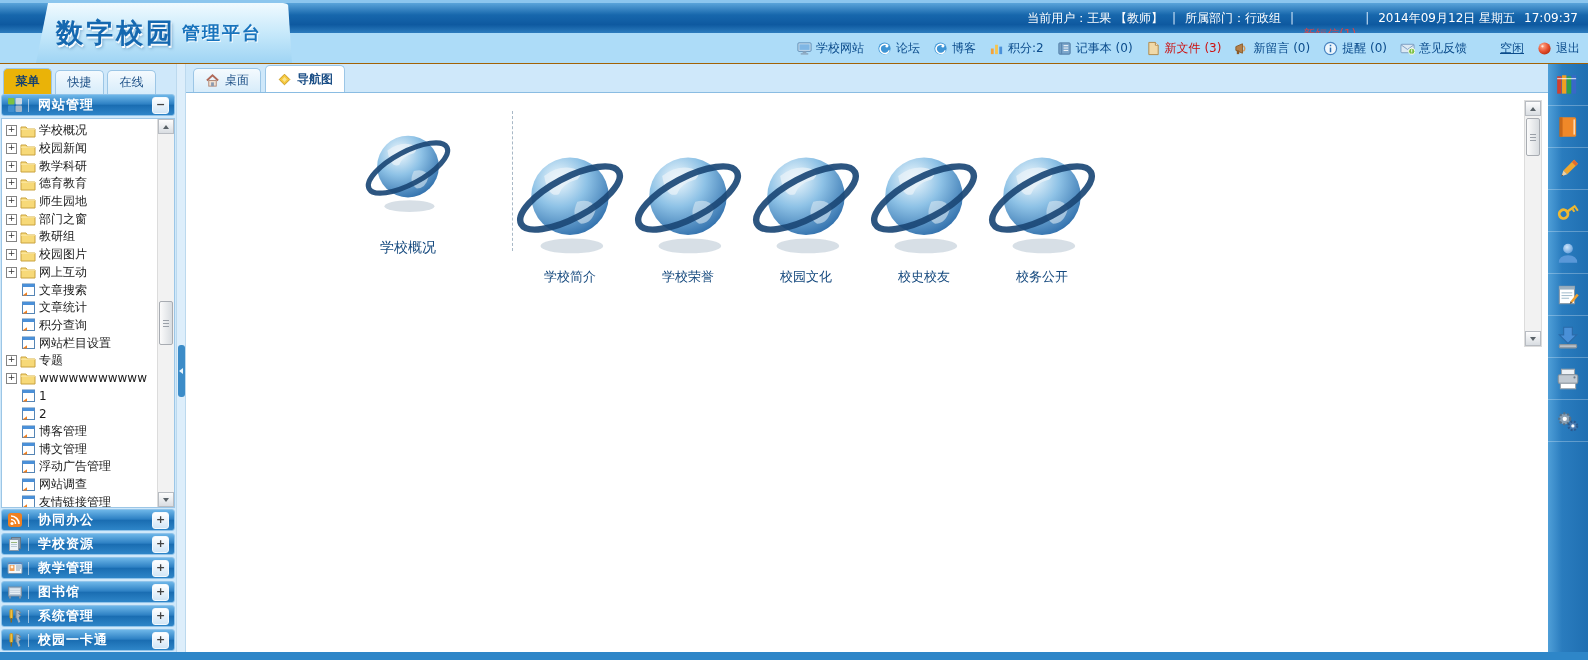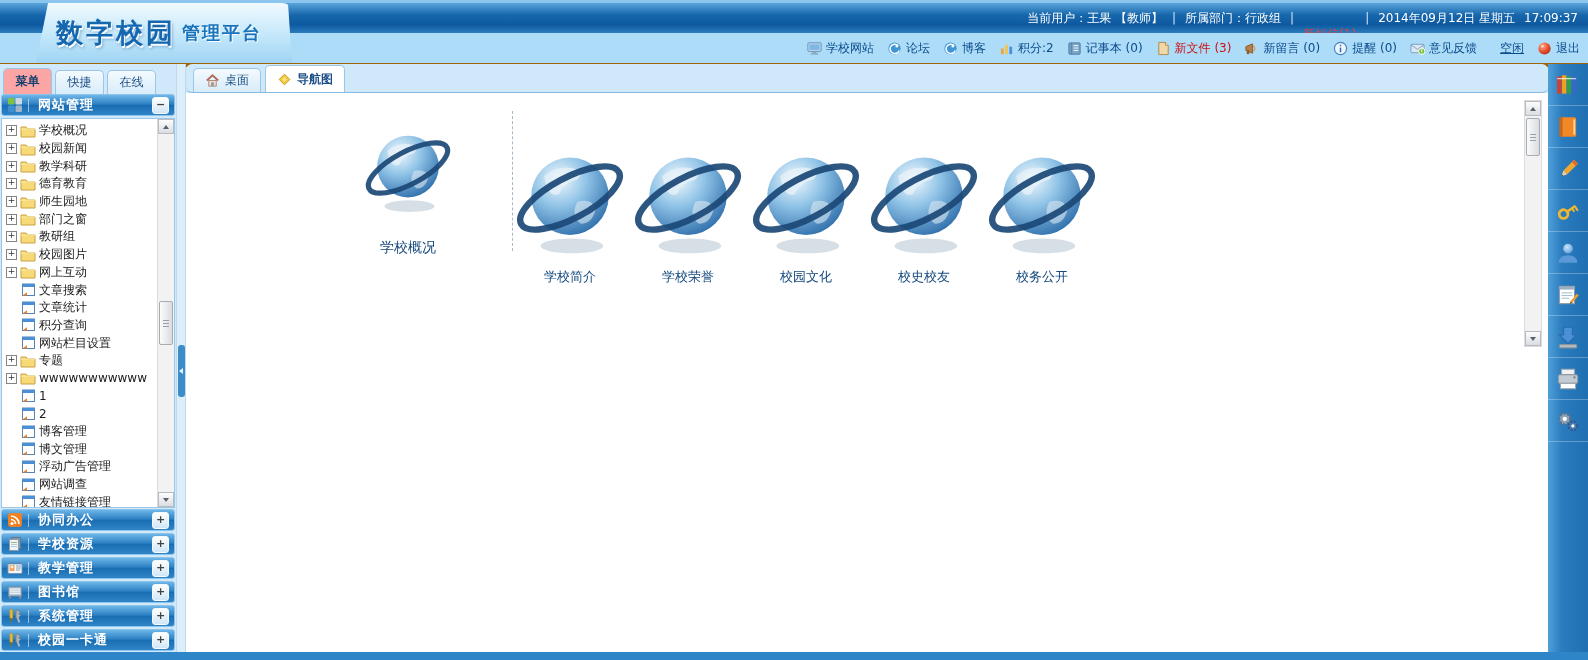--- a/index.html
+++ b/index.html
@@ -17,42 +17,42 @@
   .band-top{height:3px;background:#8cc6ee;}
   .band-dark{height:30px;background:linear-gradient(180deg,#5aa4da 0%,#1767ac 40%,#0e59a0 72%,#2c7cbe 100%);position:relative;}
   .user-info{position:absolute;right:10px;top:0;height:30px;display:flex;align-items:center;gap:9px;color:#fff;white-space:nowrap;}
   .user-info .sep{color:#cfe4f8;}
   .user-info .red-link{color:#e04343;font-weight:normal;cursor:pointer;margin-top:32px;}
   .band-light{height:30px;background:#addcf8;border-bottom:4px solid #a16207;position:relative;}
   .top-toolbar{position:absolute;right:8px;top:0;height:30px;display:flex;align-items:center;gap:13px;color:#0b4c8c;white-space:nowrap;}
   .tool-item{display:flex;align-items:center;gap:4px;cursor:pointer;}
   .tool-item .ticon{width:15px;height:15px;flex:none;}
   .tool-item.red{color:#cc1111;}
-  .tool-item.gap{margin-left:10px;text-decoration:underline;}
+  .tool-item.gap{margin-left:20px;text-decoration:underline;}
 
   .logo-panel{
     position:absolute;left:36px;top:3px;width:256px;height:60px;
     background:linear-gradient(180deg,#f0faff 0%,#c3e7fa 55%,#9fd4f4 100%);
     border-radius:9px 9px 0 0;
     clip-path:polygon(12px 0,calc(100% - 4px) 0,100% 100%,0 100%);
     display:flex;align-items:center;padding-left:20px;box-sizing:border-box;
     box-shadow:0 1px 3px rgba(10,60,110,.35);
   }
   .logo-main{font-size:27px;font-weight:bold;color:#1568b0;letter-spacing:3px;
     text-shadow:1px 2px 0 rgba(255,255,255,.95),2px 3px 3px rgba(20,80,140,.35);}
   .logo-sub{font-size:18px;font-weight:bold;color:#1873bc;margin-left:6px;letter-spacing:2px;
     text-shadow:1px 1px 0 rgba(255,255,255,.9);}
 
   
   .sidebar{position:absolute;left:0;top:64px;width:176px;height:588px;background:#cfe8fa;}
   .side-tabs{height:30px;display:flex;gap:3px;padding:4px 0 0 3px;box-sizing:border-box;align-items:flex-end;}
   .side-tab{width:47px;height:23px;line-height:23px;text-align:center;color:#1c4f86;
     background:linear-gradient(180deg,#f4fafe,#d7ecfa);
     border:1px solid #9cc6e6;border-bottom:none;border-radius:5px 5px 0 0;cursor:pointer;}
-  .side-tab.active{background:#fca5a5;font-weight:bold;color:#16406e;height:25px;line-height:25px;}
+  .side-tab.active{background:#eab308;font-weight:bold;color:#16406e;height:25px;line-height:25px;}
 
   .section-header{height:22px;margin:0 1px 2px 1px;border-radius:3px;
     background:linear-gradient(180deg,#6db6e8 0%,#2e81c4 45%,#1a6db2 52%,#2e85c8 100%);
     border:1px solid #8fc3ea;box-sizing:border-box;
     display:flex;align-items:center;color:#fff;font-weight:bold;font-size:13px;cursor:pointer;}
   .sh-icon{width:16px;height:16px;margin:0 5px 0 5px;flex:none;}
   .sh-divider{width:1px;height:13px;background:rgba(255,255,255,.55);margin-right:9px;flex:none;}
   .sh-label{flex:1;letter-spacing:1px;}
   .sh-btn{width:15px;height:15px;margin-right:5px;border-radius:3px;flex:none;
     background:linear-gradient(180deg,#ffffff,#d2e6f6);
@@ -85,21 +85,21 @@
   
   .splitter{position:absolute;left:176px;top:64px;width:10px;height:588px;background:#ddeefb;
     border-left:1px solid #bcd9ee;border-right:1px solid #bcd9ee;box-sizing:border-box;}
   .split-handle{position:absolute;top:281px;left:1px;width:7px;height:52px;background:#3c8cc8;border-radius:3px;cursor:pointer;}
   .split-handle::after{content:"";position:absolute;left:1px;top:50%;margin-top:-3px;
     border-top:3px solid transparent;border-bottom:3px solid transparent;border-right:4px solid #e8f4fc;}
 
   
   .main{position:absolute;left:186px;top:64px;width:1362px;height:588px;}
   .main-tabs{height:29px;background:#cfe8fa;border-bottom:1px solid #8abce2;box-sizing:border-box;
-    display:flex;align-items:flex-end;padding-left:7px;gap:4px;border-radius:6px;}
+    display:flex;align-items:flex-end;padding-left:7px;gap:4px;}
   .main-tab{height:23px;display:flex;align-items:center;gap:5px;padding:0 11px;color:#1c4f86;
     background:linear-gradient(180deg,#f4fafe,#d7ecfa);border:1px solid #9cc6e6;border-bottom:none;
     border-radius:5px 5px 0 0;cursor:pointer;}
   .main-tab.active{background:#fff;font-weight:bold;height:26px;}
   .main-tab .mticon{width:15px;height:15px;flex:none;}
 
   .content{position:absolute;top:29px;left:0;right:0;bottom:0;background:#fff;}
 
   .featured{position:absolute;left:175px;top:28px;width:94px;text-align:center;cursor:pointer;}
   .featured .globe{width:66px;height:66px;margin:0 auto;}

